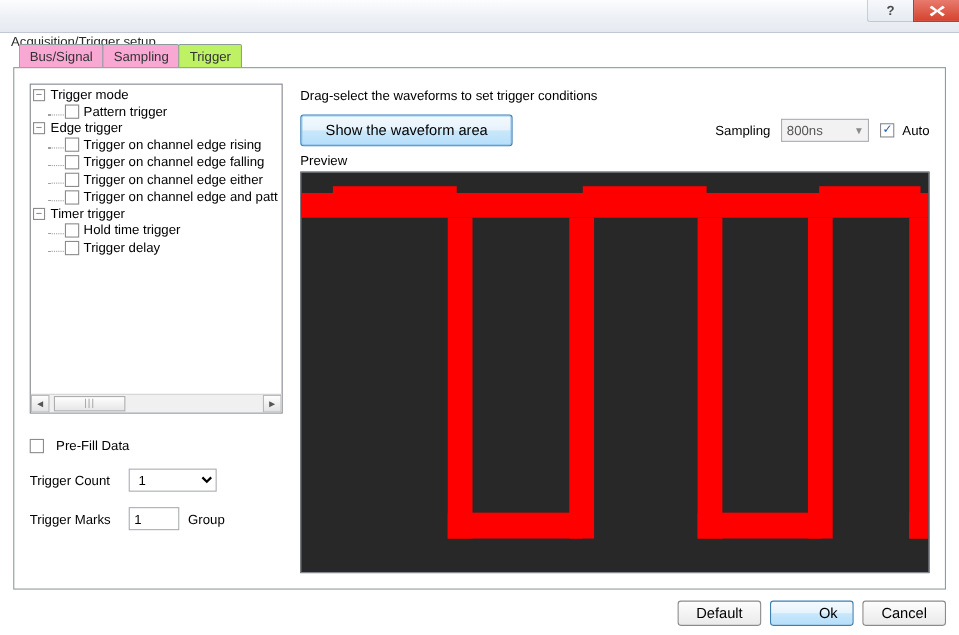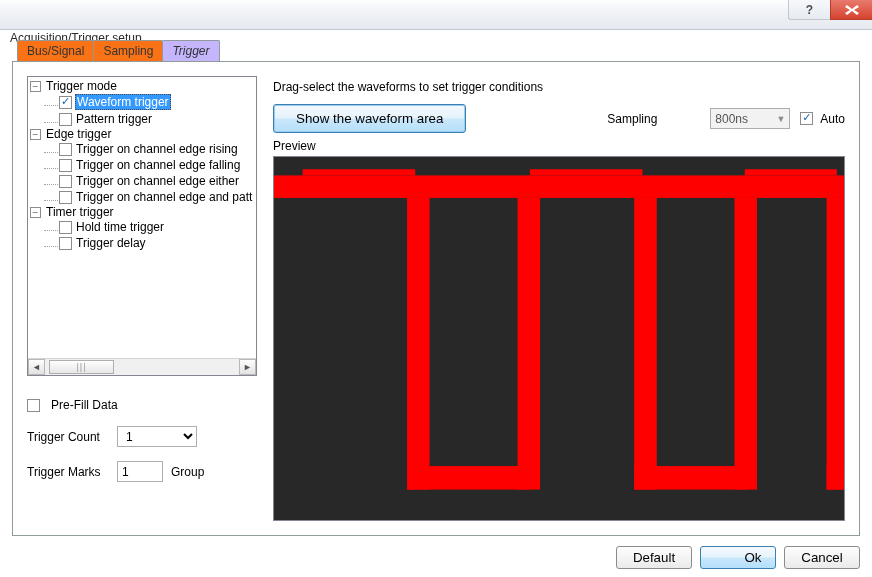--- a/index.html
+++ b/index.html
@@ -42,26 +42,26 @@
     height: calc(577px - 30px);
     position:relative;
   }
 
   
   .tabs {
     display:flex; gap:0; margin-left:5px;
   }
   .tab {
     padding: 3px 9px; border:1px solid #919b9c; border-bottom:none;
-    background:#f97316; color:#333;
+    background:#f9a8d4; color:#333;
     font-size:12px; cursor:pointer;
     border-top-left-radius:2px; border-top-right-radius:2px;
     margin-right:-1px;
   }
-  .tab.active { background:#c4b5fd; position:relative; z-index:2;font-style:italic; }
+  .tab.active { background:#bef264; position:relative; z-index:2; }
   .tabpanel {
     border:1px solid #919b9c;
     background:#fff;
     padding: 14px;
     height: 475px;
     position:relative;
   }
 
   .cols { display:flex; gap:16px; height:100%; }
   .leftcol { width: 230px; display:flex; flex-direction:column; }
@@ -117,21 +117,21 @@
   .instr { margin-top:4px; margin-bottom:10px; color:#000; }
   .toprow { display:flex; align-items:center; gap:10px; margin-bottom:4px; }
   .showbtn {
     border:1px solid #3c7fb1; border-radius:3px; background:linear-gradient(#f4f9fe,#e6f3fc 48%,#c9e7fa 52%,#b5dffb);
     padding: 6px 22px; color:#000; cursor:pointer;
     box-shadow: 0 0 0 1px #99ccf0 inset;
   }
   .tol-lbl { margin-left:auto; color:#000; }
   .tol-sel {
     border:1px solid #abadb3; height:21px; width:80px; background:#f2f2f2; color:#555;
-    display:flex; align-items:center; justify-content:space-between; padding:0 4px; cursor:default;margin-left:43px;
+    display:flex; align-items:center; justify-content:space-between; padding:0 4px; cursor:default;
   }
   .tol-sel .arrow { font-size:9px; color:#8a8a8a; }
   .autowrap { display:flex; align-items:center; gap:4px; }
   .previewlbl { margin-top:2px; margin-bottom:3px; }
 
   .preview {
     flex:1; border:1px solid #828790; background:#282828; position:relative; overflow:hidden;
   }
   .wave { position:absolute; inset:0; }
 
@@ -184,25 +184,20 @@
           <ul class="tv tree">
 
             <li>
               <div class="node">
                 <span class="expander">−</span>
                 <span class="lbl">Trigger mode</span>
               </div>
               <div class="childwrap">
                 <div class="leaf">
                   <span class="dashes"></span>
-                  <span class="chk checked"></span>
-                  <span class="lbl sel">Waveform trigger</span>
-                </div>
-                <div class="leaf">
-                  <span class="dashes"></span>
                   <span class="chk"></span>
                   <span class="lbl">Pattern trigger</span>
                 </div>
               </div>
             </li>
 
             <li>
               <div class="node">
                 <span class="expander">−</span>
                 <span class="lbl">Edge trigger</span>

